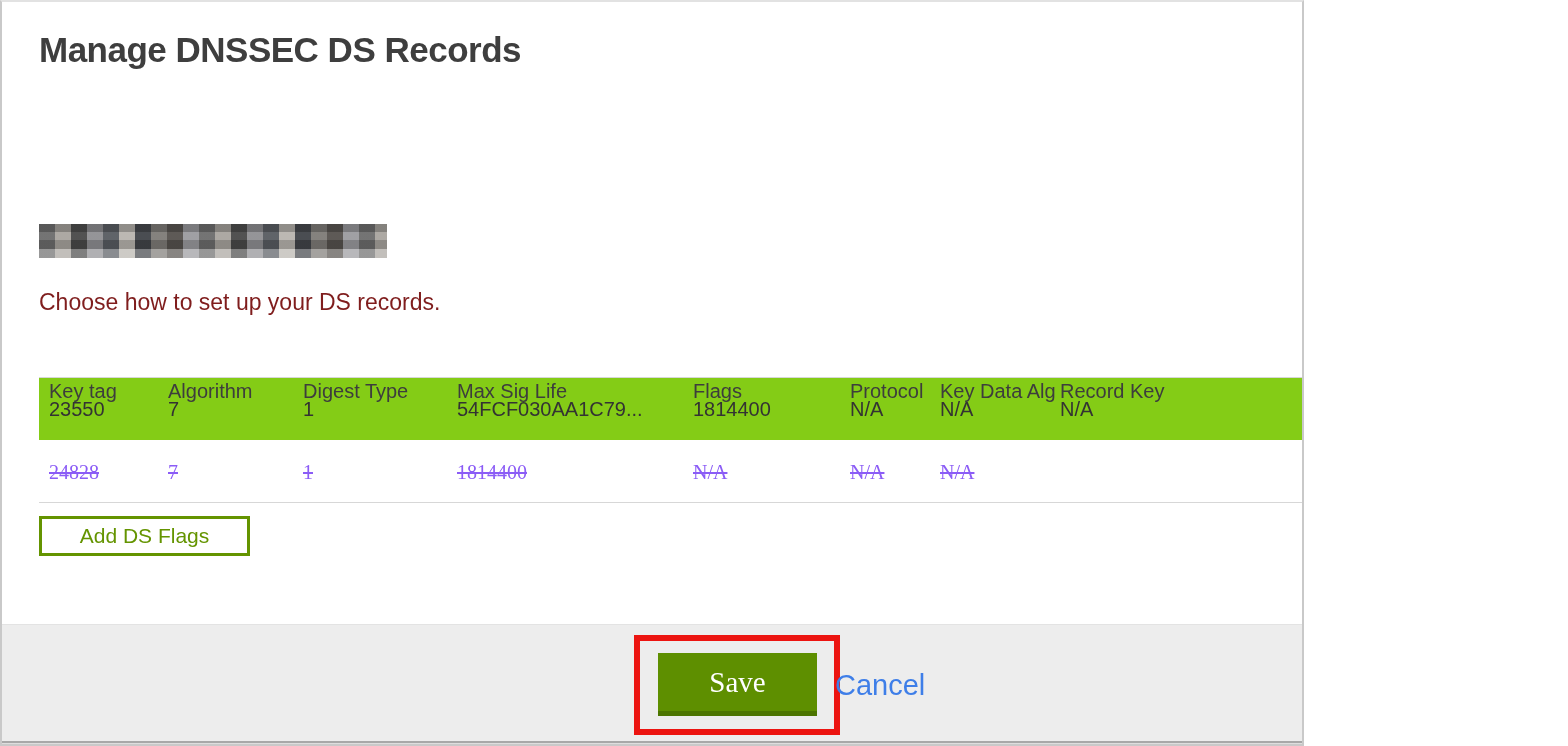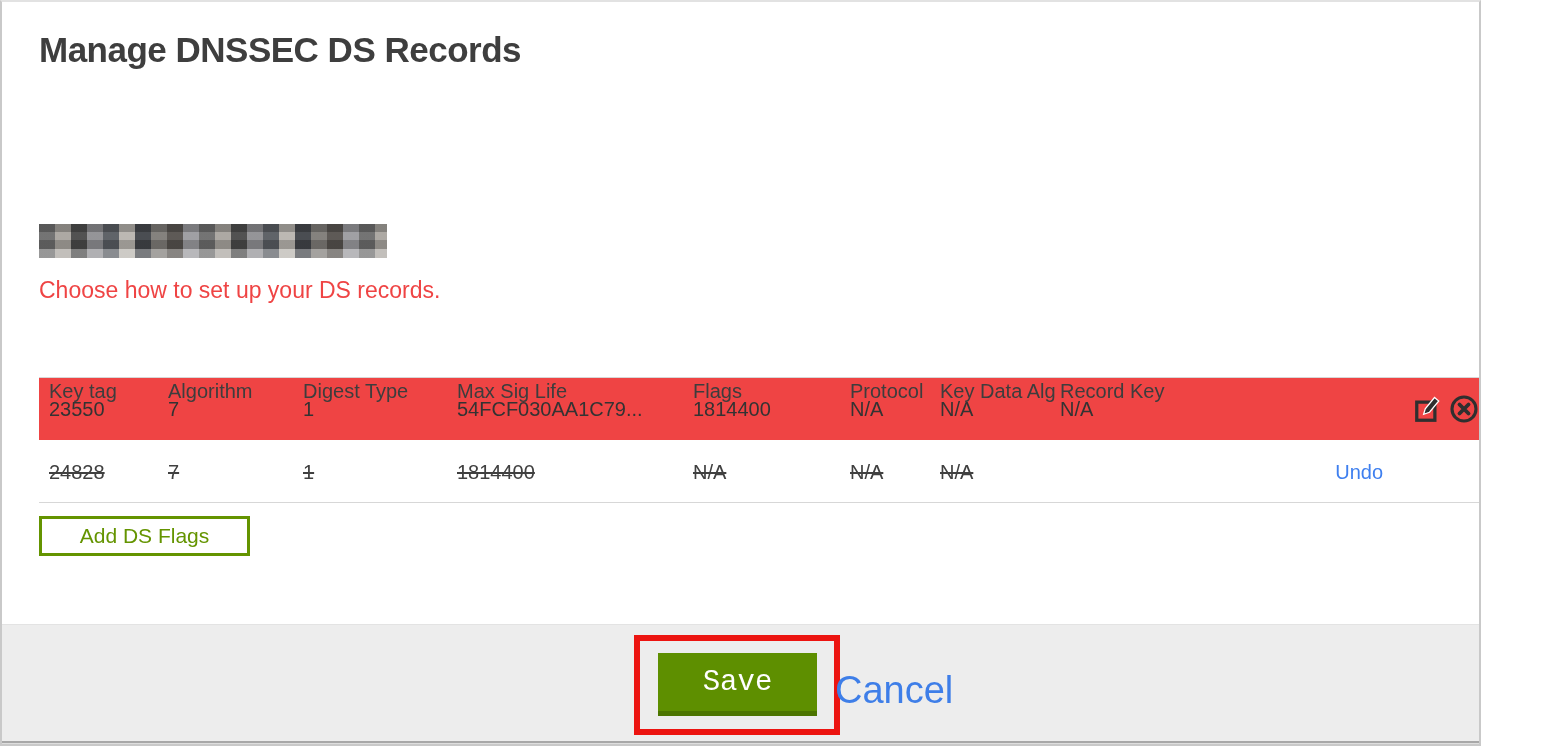--- a/index.html
+++ b/index.html
@@ -1,21 +1,21 @@
 <!DOCTYPE html>
 <html><head>
 <meta charset="utf-8">
 <style>
   * { margin: 0; padding: 0; box-sizing: border-box; }
   html, body { background: #fff; }
   body { font-family: "Liberation Sans", "DejaVu Sans", sans-serif; }
 
   .page {
     position: relative;
-    width: 1481px;
+    width: 1304px;
     height: 746px;
     background: #ffffff;
     border: 2px solid #c9c9c9;
     border-top-color: #e2e2e2;
     overflow: hidden;
   }
 
   .modal-title {
     position: absolute;
     left: 37px; top: 28px;
@@ -47,42 +47,42 @@
         rgba(40,40,40,0.28) 26px 34px),
       repeating-linear-gradient(90deg,
         #6b6b6b 0 16px, #a8a49e 16px 32px, #474747 32px 48px,
         #8e8e92 48px 64px, #565a60 64px 80px, #b8b4ae 80px 96px,
         #3f4247 96px 112px, #7d7a76 112px 128px, #54504c 128px 144px,
         #9a9a9e 144px 160px);
   }
 
   .subtitle {
     position: absolute;
-    left: 37px; top: 275px;
+    left: 37px; top: 287px;
     font-size: 23px;
-    color: #ef4444;
+    color: #7f1d1d;
   }
 
   .ds-table {
     position: absolute;
     left: 37px; top: 330px;
     width: 1453px;
   }
   .t-row {
     display: grid;
     grid-template-columns: 119px 135px 154px 236px 157px 90px 120px 165px 180px 1fr;
     align-items: center;
   }
   .t-row > div { padding-left: 10px; font-size: 20px; color: #333; white-space: nowrap; }
   .t-head { height: 45px; }
   .t-head > div { color: #3d3d3d; margin-top: 48px; }
   .t-body-row { height: 63px; }
-  .row-active { background: #ef4444; border-top: 1px solid #d7d7d7; }
+  .row-active { background: #84cc16; border-top: 1px solid #d7d7d7; }
   .row-deleted { background: #ffffff; border-top: 2px solid #ffffff; border-bottom: 1px solid #d7d7d7; }
-  .row-deleted .cell-text { text-decoration: line-through; color: #404040; }
+  .row-deleted .cell-text { text-decoration: line-through; color: #8b5cf6; font-family: Liberation Serif, serif; }
 
   .cell-actions {
     display: flex;
     justify-content: flex-end;
     align-items: center;
     padding-right: 12px !important;
     gap: 4px;
   }
   .icon-btn { width: 32px; height: 32px; cursor: pointer; display: flex; align-items: center; justify-content: center; }
   .undo-link {
@@ -135,30 +135,30 @@
 
   .save-btn {
     position: absolute;
     left: 656px; top: 651px;
     width: 159px; height: 63px;
     background: #5e8f00;
     border: none;
     border-bottom: 5px solid #4c7500;
     color: #ffffff;
     font-size: 29px;
-    font-family: Liberation Mono, monospace;
+    font-family: Liberation Serif, serif;
     display: flex; align-items: center; justify-content: center;
     cursor: pointer;
   }
 
   .cancel-link {
     position: absolute;
     left: 833px; top: 667px;
     color: #3e7ee8;
-    font-size: 38px;
+    font-size: 29px;
     cursor: pointer;
     text-decoration: none;
   }
 </style>
 </head>
 <body>
 
 <div class="page">
 
   <h1 class="modal-title">Manage DNSSEC DS Records</h1>

